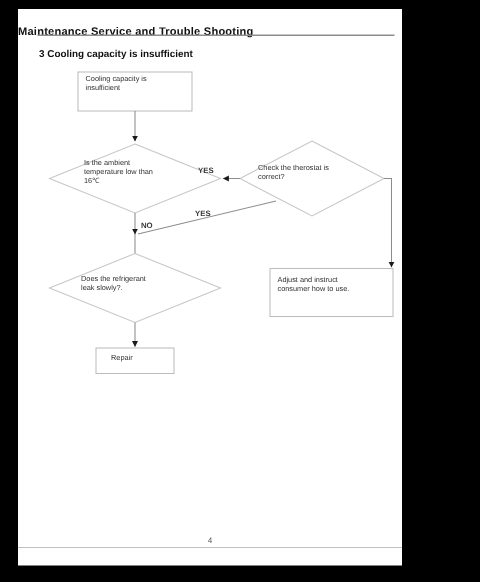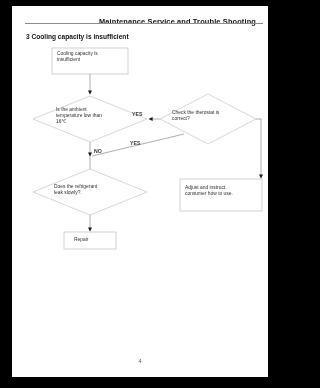--- a/index.html
+++ b/index.html
@@ -41,21 +41,21 @@
     height: 12px;
     background: #ffffff;
   }
 
   
   #doc-header {
     position: absolute;
     left: 0;
     top: 4px;
     width: 260px;
-    text-align: right;
+    text-align: left;
     padding-right: 16px;
     box-sizing: border-box;
   }
   #doc-header .title {
     font-size: 7.4px;
     font-weight: bold;
     color: #111;
     letter-spacing: 0.02em;
   }
   #header-rule {

